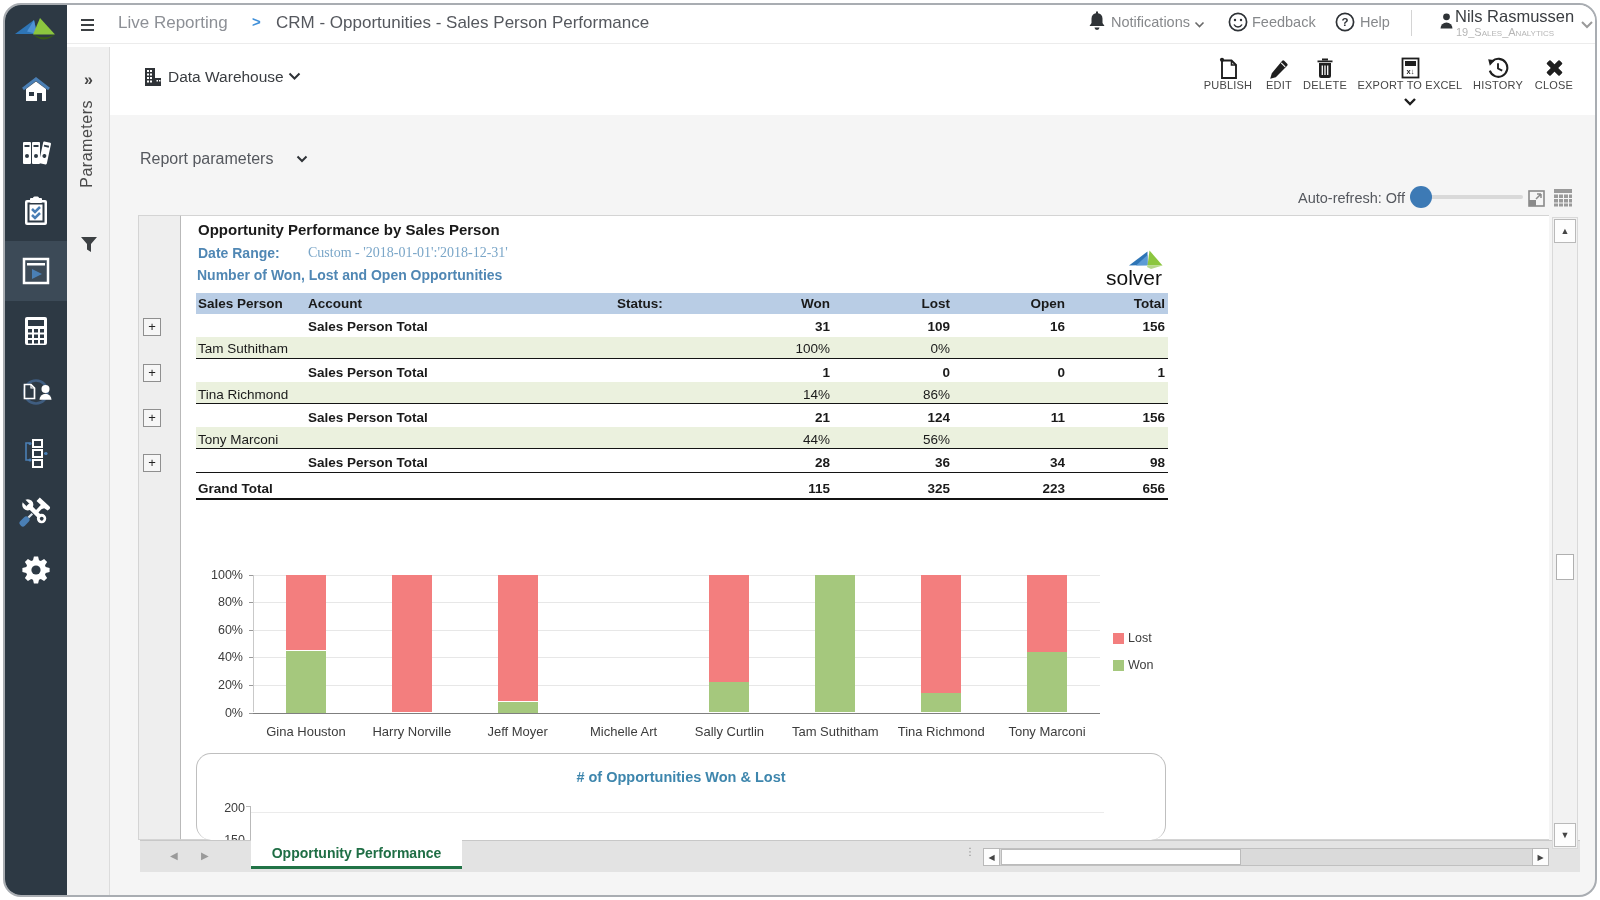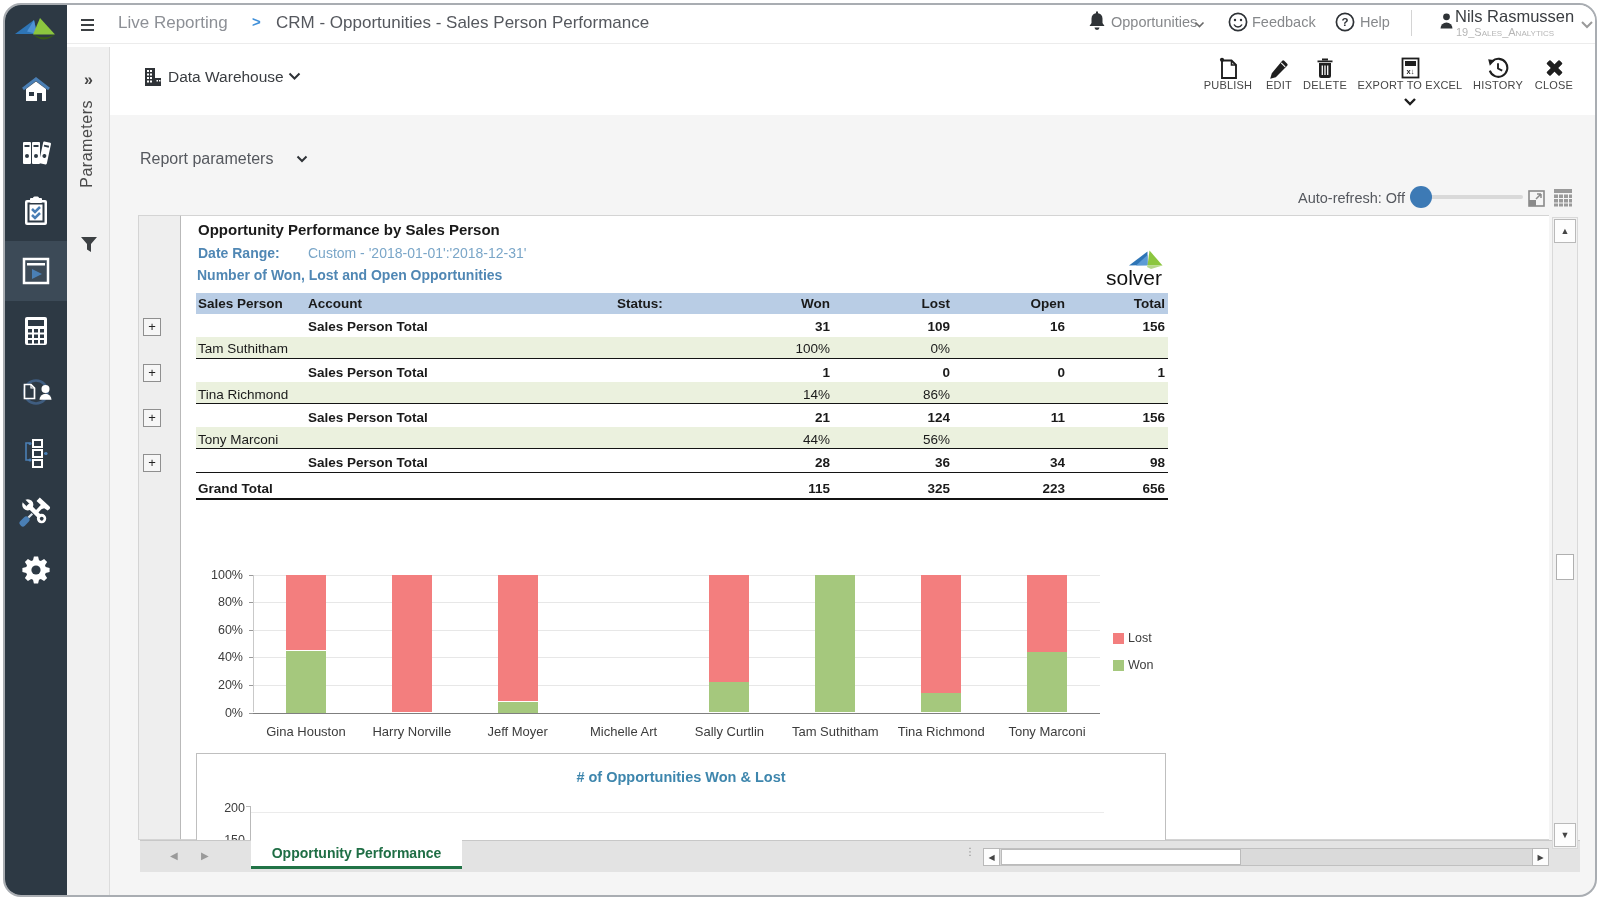--- a/index.html
+++ b/index.html
@@ -184,21 +184,21 @@
 <div class="crumb1">Live Reporting</div>
 <div class="crumbsep">&gt;</div>
 <div class="crumb2">CRM - Opportunities - Sales Person Performance</div>
 <div class="a" id="ic-bell" style="left:1088px;top:11px;">
         <svg width="18" height="20" viewBox="0 0 18 20">
           <path d="M9 2 a5.5 5.5 0 0 1 5.5 5.5 v4.5 l2 3 h-15 l2-3 v-4.5 a5.5 5.5 0 0 1 5.5-5.5 z" fill="#2f3337"></path>
           <rect x="8" y="0.5" width="2" height="3" fill="#2f3337"></rect>
           <path d="M6.5 16.5 a2.5 2.5 0 0 0 5 0" fill="#2f3337"></path>
         </svg>
       </div>
-<div class="a tbtxt" style="left:1111px;top:14px;">Opportunities</div>
+<div class="a tbtxt" style="left:1111px;top:14px;">Notifications</div>
 <div class="a" id="chev-n" style="left:1194px;top:21px;">
         <svg width="11" height="7" viewBox="0 0 11 7">
           <path d="M1.5 1.5 l4 4 l4-4" fill="none" stroke="#6a6a6a" stroke-width="1.6"></path>
         </svg>
       </div>
 <div class="a" style="left:1228px;top:12px;" id="ic-smile">
         <svg width="20" height="20" viewBox="0 0 20 20">
           <circle cx="10" cy="10" r="8.6" fill="none" stroke="#2f3337" stroke-width="1.7"></circle>
           <circle cx="7" cy="8" r="1.2" fill="#2f3337"></circle>
           <circle cx="13" cy="8" r="1.2" fill="#2f3337"></circle>
@@ -370,21 +370,21 @@
 
 <div class="gutter"></div>
 <div class="sheet"></div>
 <div class="plusbtn" style="top:318px;">+</div>
 <div class="plusbtn" style="top:364px;">+</div>
 <div class="plusbtn" style="top:409px;">+</div>
 <div class="plusbtn" style="top:454px;">+</div>
 
 <div class="t tb" style="left:198px;top:221px;font-size:15px;">Opportunity Performance by Sales Person</div>
 <div class="t tb" style="left:198px;top:245px;color:#5087b4;font-size:14px;">Date Range:</div>
-<div class="t" style="left:308px;top:245px;color:#7aa6c8;font-size:14px;">Custom - '2018-01-01':'2018-12-31'</div>
+<div class="t" style="left:308px;top:245px;color:#7aa6c8;font-size:14px;font-family:Liberation Serif, serif;">Custom - '2018-01-01':'2018-12-31'</div>
 <div class="t tb" style="left:197px;top:267px;color:#5087b4;font-size:14px;">Number of Won, Lost and Open Opportunities</div>
 <div class="a" id="solverlogo" style="left:1103px;top:246px;">
         <svg width="64" height="42" viewBox="0 0 64 42">
           <polygon points="26,19.5 44.5,5.5 44.5,19" fill="#2e75b6"></polygon>
           <polygon points="33,19.5 44.5,9 44.5,19.5" fill="#5b9bd5"></polygon>
           <polygon points="44.5,19.5 46.5,4.5 59.5,19.5" fill="#8cc63f"></polygon>
           <polygon points="44.5,19.5 59.5,19.5 48,23 44,21" fill="#b5d78a"></polygon>
           <text x="3" y="39" font-size="21" fill="#111" font-family="Liberation Sans">solver</text>
         </svg>
       </div>
@@ -485,21 +485,21 @@
         <div class="bar" style="left:921.1875px;top:693.2px;height:19.3px;background:#a5c87d;"></div>
         <div class="xlab" style="left:995.0625px;top:724px;width:104px;">Tony Marconi</div>
         <div class="bar" style="left:1027.0625px;top:574.7px;height:77.2px;background:#f37e7e;"></div>
         <div class="bar" style="left:1027.0625px;top:651.9px;height:60.6px;background:#a5c87d;"></div>
         <div class="a" style="left:1113px;top:633px;width:11px;height:11px;background:#f37e7e;"></div>
         <div class="a" style="left:1128px;top:631px;font-size:12.5px;color:#3c3c3c;">Lost</div>
         <div class="a" style="left:1113px;top:660px;width:11px;height:11px;background:#a5c87d;"></div>
         <div class="a" style="left:1128px;top:658px;font-size:12.5px;color:#3c3c3c;">Won</div>
       </div>
 
-<div class="chartbox" style="top:753px;width:970px;height:87px;border-bottom:none;">
+<div class="chartbox" style="top:753px;width:970px;height:87px;border-bottom:none;border-radius:15px;">
   <div class="ctitle" style="top:15px;color:#3e86ad;"># of Opportunities Won &amp; Lost</div>
 </div>
 <div class="a" style="left:251px;top:812px;width:853px;height:1px;background:#ebebeb;"></div>
 <div class="ylab" style="left:205px;top:801px;">200</div>
 <div class="ylab" style="left:205px;top:833px;">150</div>
 <div class="a" style="left:250px;top:806px;width:1px;height:34px;background:#b9b9b9;"></div>
 <div class="a" style="left:246px;top:806px;width:4px;height:1px;background:#b9b9b9;"></div>
 
 <div class="tabbar"></div>
 <div class="a" style="left:170px;top:850px;font-size:10px;color:#9a9a9a;">◀</div>

